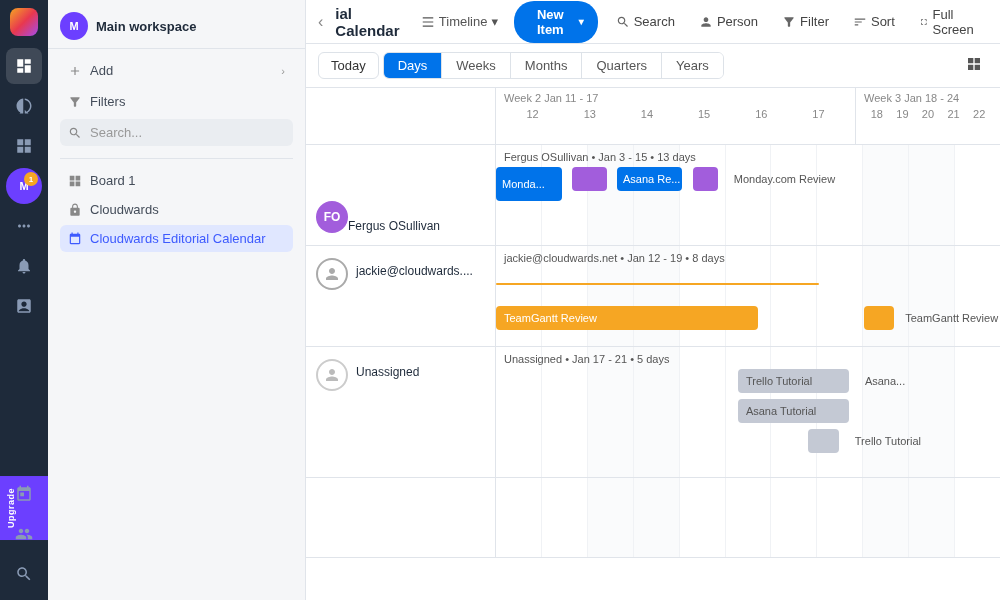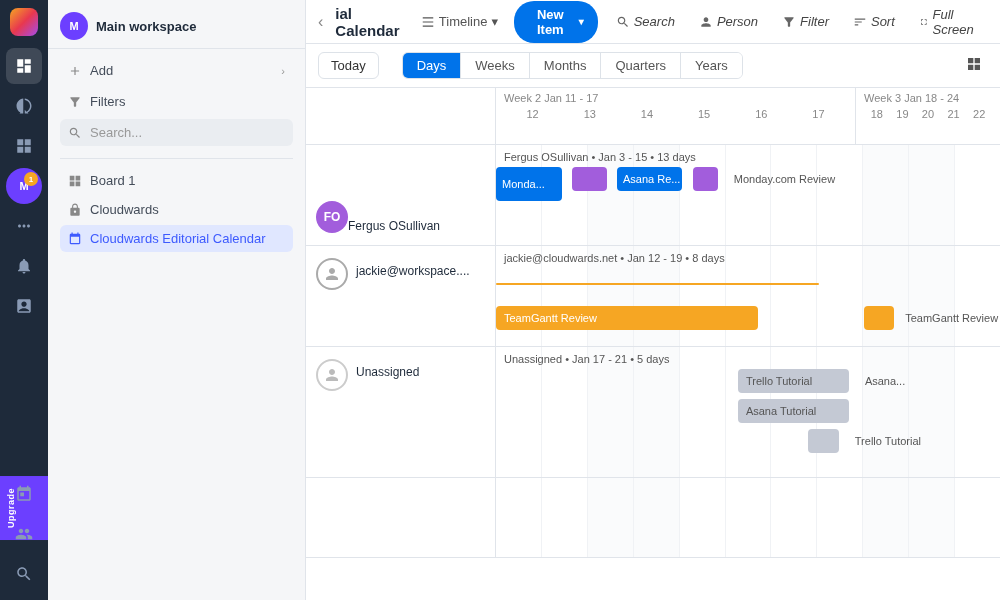--- a/index.html
+++ b/index.html
@@ -148,32 +148,31 @@
       border: none; border-radius: 20px;
       padding: 6px 14px;
       font-size: 13px; font-weight: 600;
       cursor: pointer;
       margin-left: 8px;
     }
     .new-item-btn .caret { font-size: 10px; }
     .topbar-actions {
       display: flex; align-items: center; gap: 4px;
       margin-left: auto;
-      font-style: italic;
     }
     .topbar-action {
       display: flex; align-items: center; gap: 4px;
       padding: 5px 10px; border-radius: 6px;
       color: #444; font-size: 13px; cursor: pointer;
     }
     .topbar-action svg { width: 14px; height: 14px; fill: #666; }
     .cal-toolbar {
       display: flex; align-items: center;
       padding: 8px 12px;
-      gap: 19px;
+      gap: 0;
       border-bottom: 1px solid #e0e4ea;
       background: #fff;
       flex-shrink: 0;
     }
     .today-btn {
       padding: 5px 12px; border: 1px solid #dde2e8; border-radius: 6px;
       font-size: 13px; cursor: pointer; background: #fff; color: #333;
     }
     .view-tabs {
       display: flex; gap: 0;
@@ -449,21 +448,21 @@
       </div>
     </div>
 
     <div style="display:flex; border-bottom:1px solid #e0e4ea; min-height:100px;">
       <div style="width:190px;flex-shrink:0;border-right:1px solid #e0e4ea;display:flex;align-items:flex-start;gap:8px;padding:12px 10px;">
         <div style="width:32px;height:32px;border-radius:50%;border:2px solid #aaa;display:flex;align-items:center;justify-content:center;color:#aaa;flex-shrink:0;">
           <svg viewBox="0 0 24 24" fill="#aaa" style="width:18px;height:18px">
               <path d="M12 12c2.21 0 4-1.79 4-4s-1.79-4-4-4-4 1.79-4 4 1.79 4 4 4zm0 2c-2.67 0-8 1.34-8 4v2h16v-2c0-2.66-5.33-4-8-4z"></path>
             </svg>
         </div>
-        <div style="font-size:12px;font-weight:500;color:#1e2a3a;padding-top:6px;">jackie@workspace....</div>
+        <div style="font-size:12px;font-weight:500;color:#1e2a3a;padding-top:6px;">jackie@cloudwards....</div>
       </div>
       <div style="flex:1;position:relative;min-height:100px;">
 
         <div style="position:absolute;top:0;left:0;right:0;bottom:0;display:flex;">
           <div style="flex:1;border-right:1px solid #f0f2f5;"></div>
           <div style="flex:1;border-right:1px solid #f0f2f5;"></div>
           <div style="flex:1;border-right:1px solid #f0f2f5;background:#fafbfc;"></div>
           <div style="flex:1;border-right:1px solid #f0f2f5;background:#fafbfc;"></div>
           <div style="flex:1;border-right:1px solid #f0f2f5;"></div>
           <div style="flex:1;border-right:1px solid #f0f2f5;"></div>

